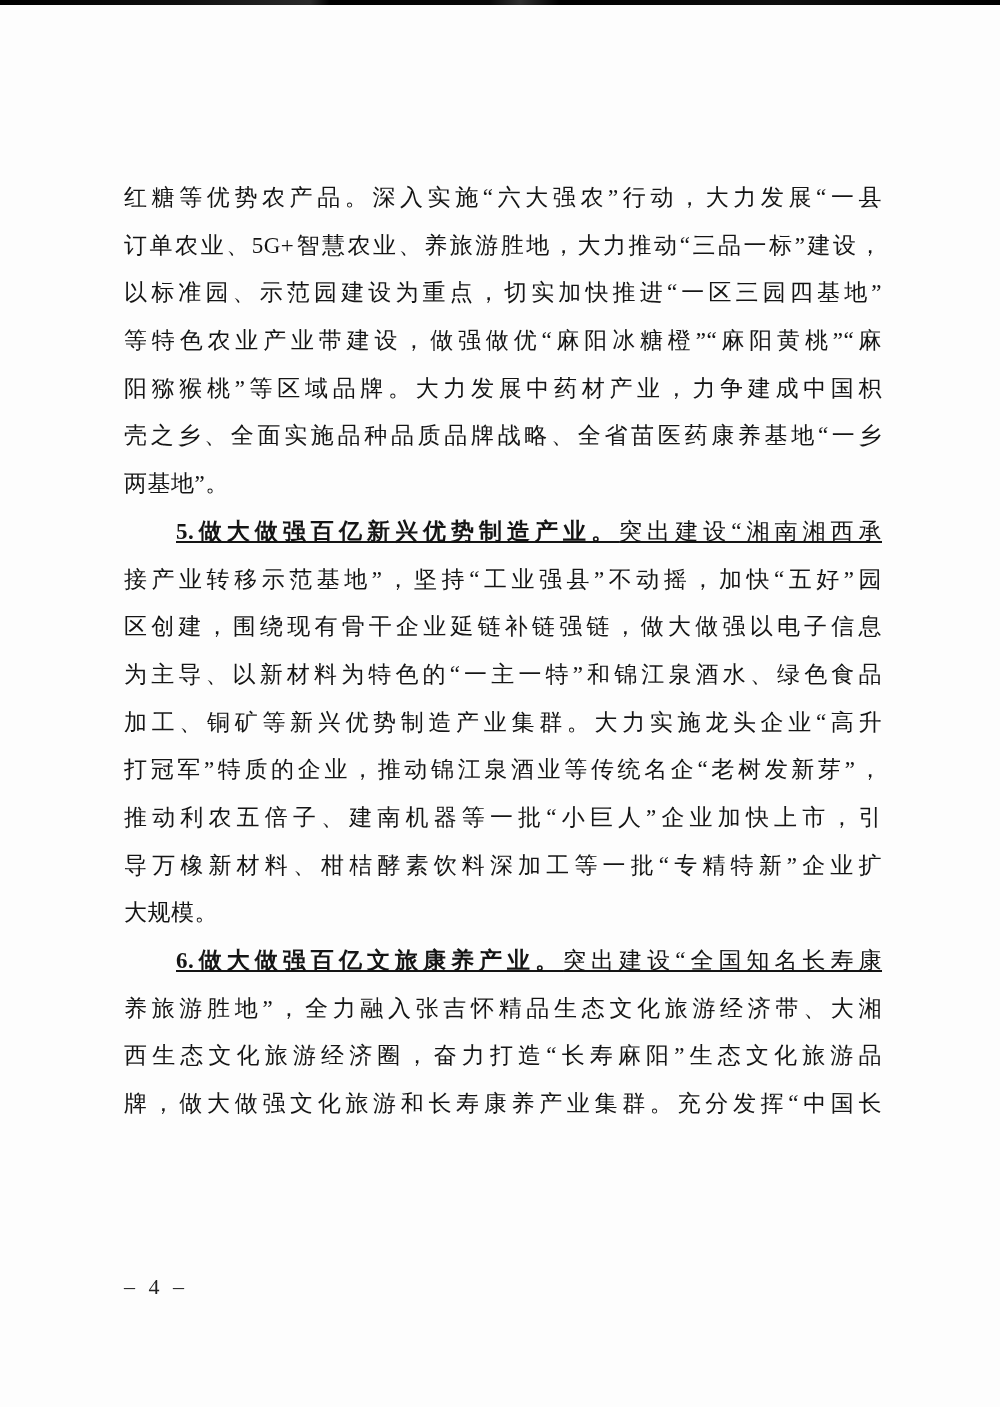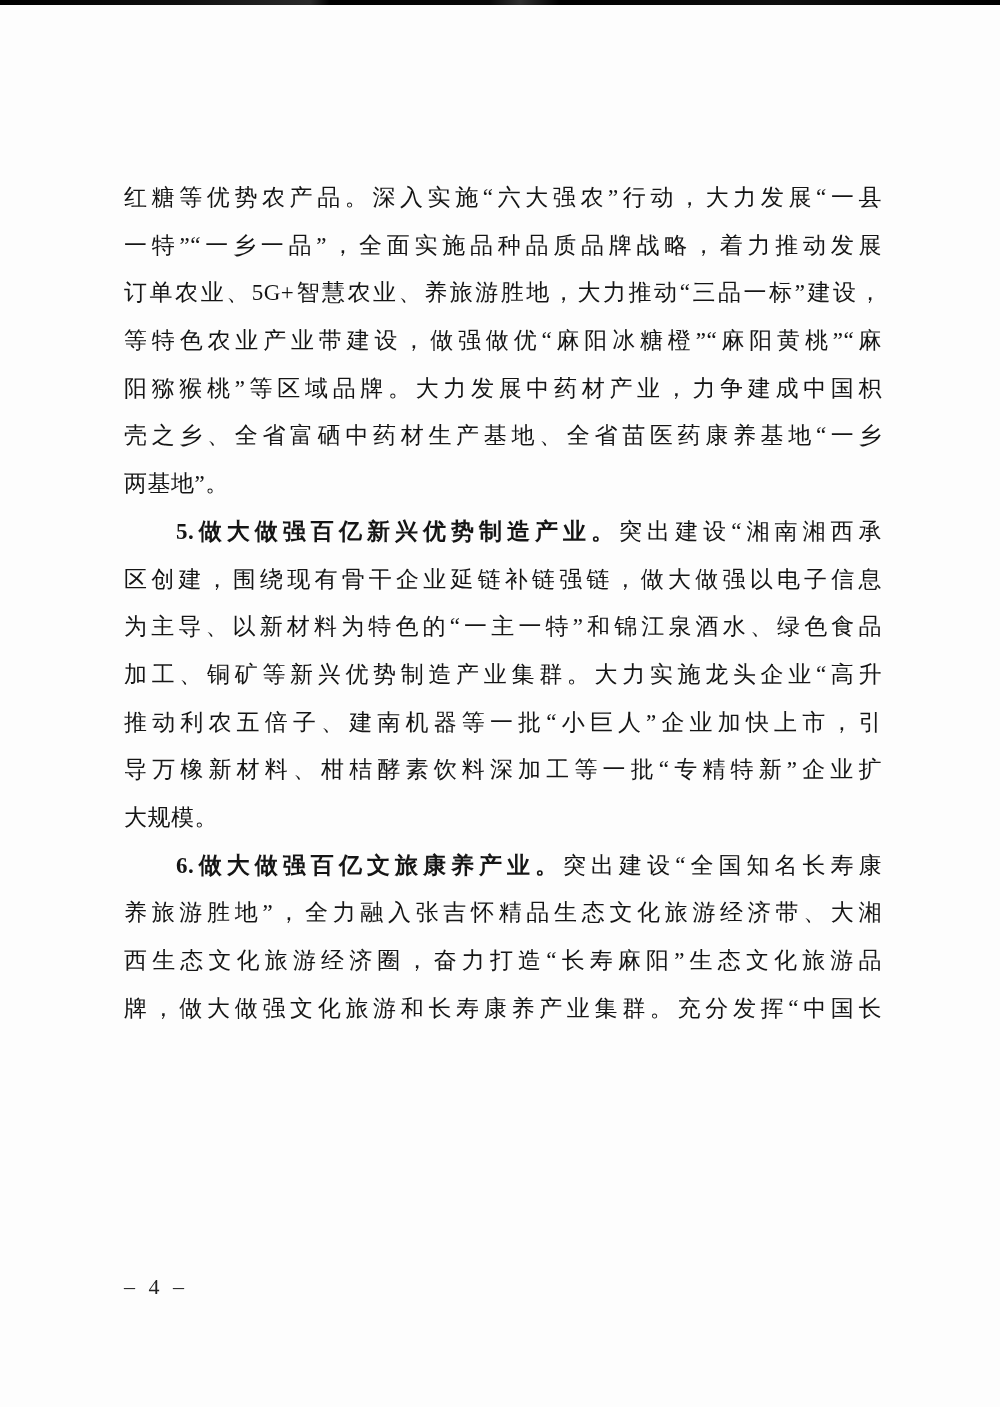--- a/index.html
+++ b/index.html
@@ -35,49 +35,52 @@
     text-align: justify;
     text-align-last: justify;
     text-justify: inter-character;
   }
   .line.short {
     text-align: center;
     text-align-last: left;
   }
   .line.indent {
     padding-left: 52px;
+    text-decoration: underline;
   }
   .b { font-weight: bold; }
   .page-footer {
     position: absolute;
     left: 124px;
     top: 1274px;
     font-size: 22px;
     letter-spacing: 4px;
     color: #222;
   }
 </style>
 </head>
 <body>
 
 <div class="scan-edge"></div>
 
 <div class="text-block">
   <div class="line"><span>红糖等优势农产品。深入实施“六大强农”行动，大力发展“一县</span></div>
-  <div class="line"><span>一特”“一乡一品”，全面实施品种品质品牌战略，着力推动发展</span></div>
   <div class="line"><span>订单农业、5G+智慧农业、养旅游胜地，大力推动“三品一标”建设，</span></div>
+  <div class="line"><span>以标准园、示范园建设为重点，切实加快推进“一区三园四基地”</span></div>
   <div class="line"><span>等特色农业产业带建设，做强做优“麻阳冰糖橙”“麻阳黄桃”“麻</span></div>
   <div class="line"><span>阳猕猴桃”等区域品牌。大力发展中药材产业，力争建成中国枳</span></div>
-  <div class="line"><span>壳之乡、全省富硒中药材生产基地、全省苗医药康养基地“一乡</span></div>
+  <div class="line"><span>壳之乡、全面实施品种品质品牌战略、全省苗医药康养基地“一乡</span></div>
   <div class="line short"><span>两基地”。</span></div>
 
   <div class="line indent"><span class="b">5.做大做强百亿新兴优势制造产业。</span><span>突出建设“湘南湘西承</span></div>
+  <div class="line"><span>接产业转移示范基地”，坚持“工业强县”不动摇，加快“五好”园</span></div>
   <div class="line"><span>区创建，围绕现有骨干企业延链补链强链，做大做强以电子信息</span></div>
   <div class="line"><span>为主导、以新材料为特色的“一主一特”和锦江泉酒水、绿色食品</span></div>
   <div class="line"><span>加工、铜矿等新兴优势制造产业集群。大力实施龙头企业“高升</span></div>
+  <div class="line"><span>打冠军”特质的企业，推动锦江泉酒业等传统名企“老树发新芽”，</span></div>
   <div class="line"><span>推动利农五倍子、建南机器等一批“小巨人”企业加快上市，引</span></div>
   <div class="line"><span>导万橡新材料、柑桔酵素饮料深加工等一批“专精特新”企业扩</span></div>
   <div class="line short"><span>大规模。</span></div>
 
   <div class="line indent"><span class="b">6.做大做强百亿文旅康养产业。</span><span>突出建设“全国知名长寿康</span></div>
   <div class="line"><span>养旅游胜地”，全力融入张吉怀精品生态文化旅游经济带、大湘</span></div>
   <div class="line"><span>西生态文化旅游经济圈，奋力打造“长寿麻阳”生态文化旅游品</span></div>
   <div class="line"><span>牌，做大做强文化旅游和长寿康养产业集群。充分发挥“中国长</span></div>
 </div>
 

